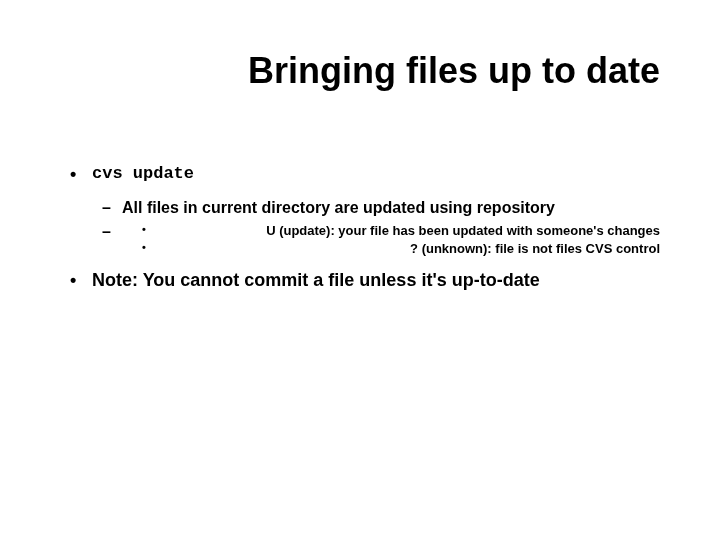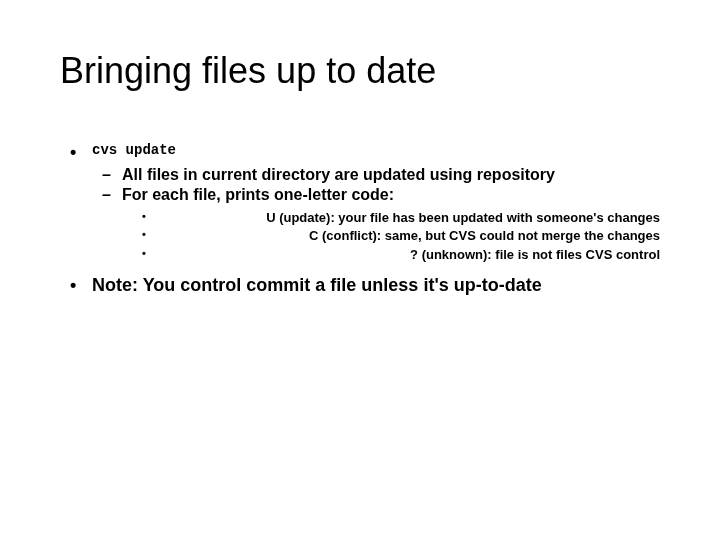--- a/index.html
+++ b/index.html
@@ -7,23 +7,23 @@
     width: 720px;
     height: 540px;
     background: #ffffff;
     font-family: Arial, Helvetica, sans-serif;
     color: #000000;
     padding: 50px 60px 40px 60px;
     overflow: hidden;
   }
   .title {
     font-size: 36px;
-    font-weight: normal;
-    text-align: left;
-    margin-bottom: 50px;
+    font-weight: bold;
+    text-align: right;
+    margin-bottom: 72px;
   }
   .lvl1 {
     list-style: none;
     padding-left: 10px;
   }
   .lvl1 > li {
     position: relative;
     padding-left: 22px;
     font-size: 18px;
     font-weight: bold;
@@ -31,23 +31,23 @@
   }
   .lvl1 > li::before {
     content: "•";
     position: absolute;
     left: 0;
     top: 0;
     font-size: 18px;
   }
   .code-line {
     font-family: "Courier New", monospace;
-    font-size: 14px;
+    font-size: 17px;
     font-weight: bold;
-    margin: 4px 0 8px 0;
+    margin: 4px 0 16px 0;
     padding-left: 0;
   }
   .lvl2 {
     list-style: none;
     padding-left: 10px;
   }
   .lvl2 > li {
     position: relative;
     padding-left: 20px;
     font-size: 16px;
@@ -88,31 +88,27 @@
 <h1 class="title">Bringing files up to date</h1>
 
 <ul class="lvl1">
   <li>
     <div class="code-line">cvs update</div>
     <ul class="lvl2">
       <li>
         <span>All files in current directory are updated using repository</span>
       </li>
       <li>
-        <span>For each file, prints one-letter code:</span>
         <ul class="lvl3">
           <li>
             <span>U (update): your file has been updated with someone's changes</span>
-          </li>
-          <li>
-            <span>C (conflict): same, but CVS could not merge the changes</span>
           </li>
           <li>
             <span>? (unknown): file is not files CVS control</span>
           </li>
         </ul>
       </li>
     </ul>
   </li>
   <li>
-    <span>Note:  You control commit a file unless it's up-to-date</span>
+    <span>Note:  You cannot commit a file unless it's up-to-date</span>
   </li>
 </ul>
 
 </body></html>

